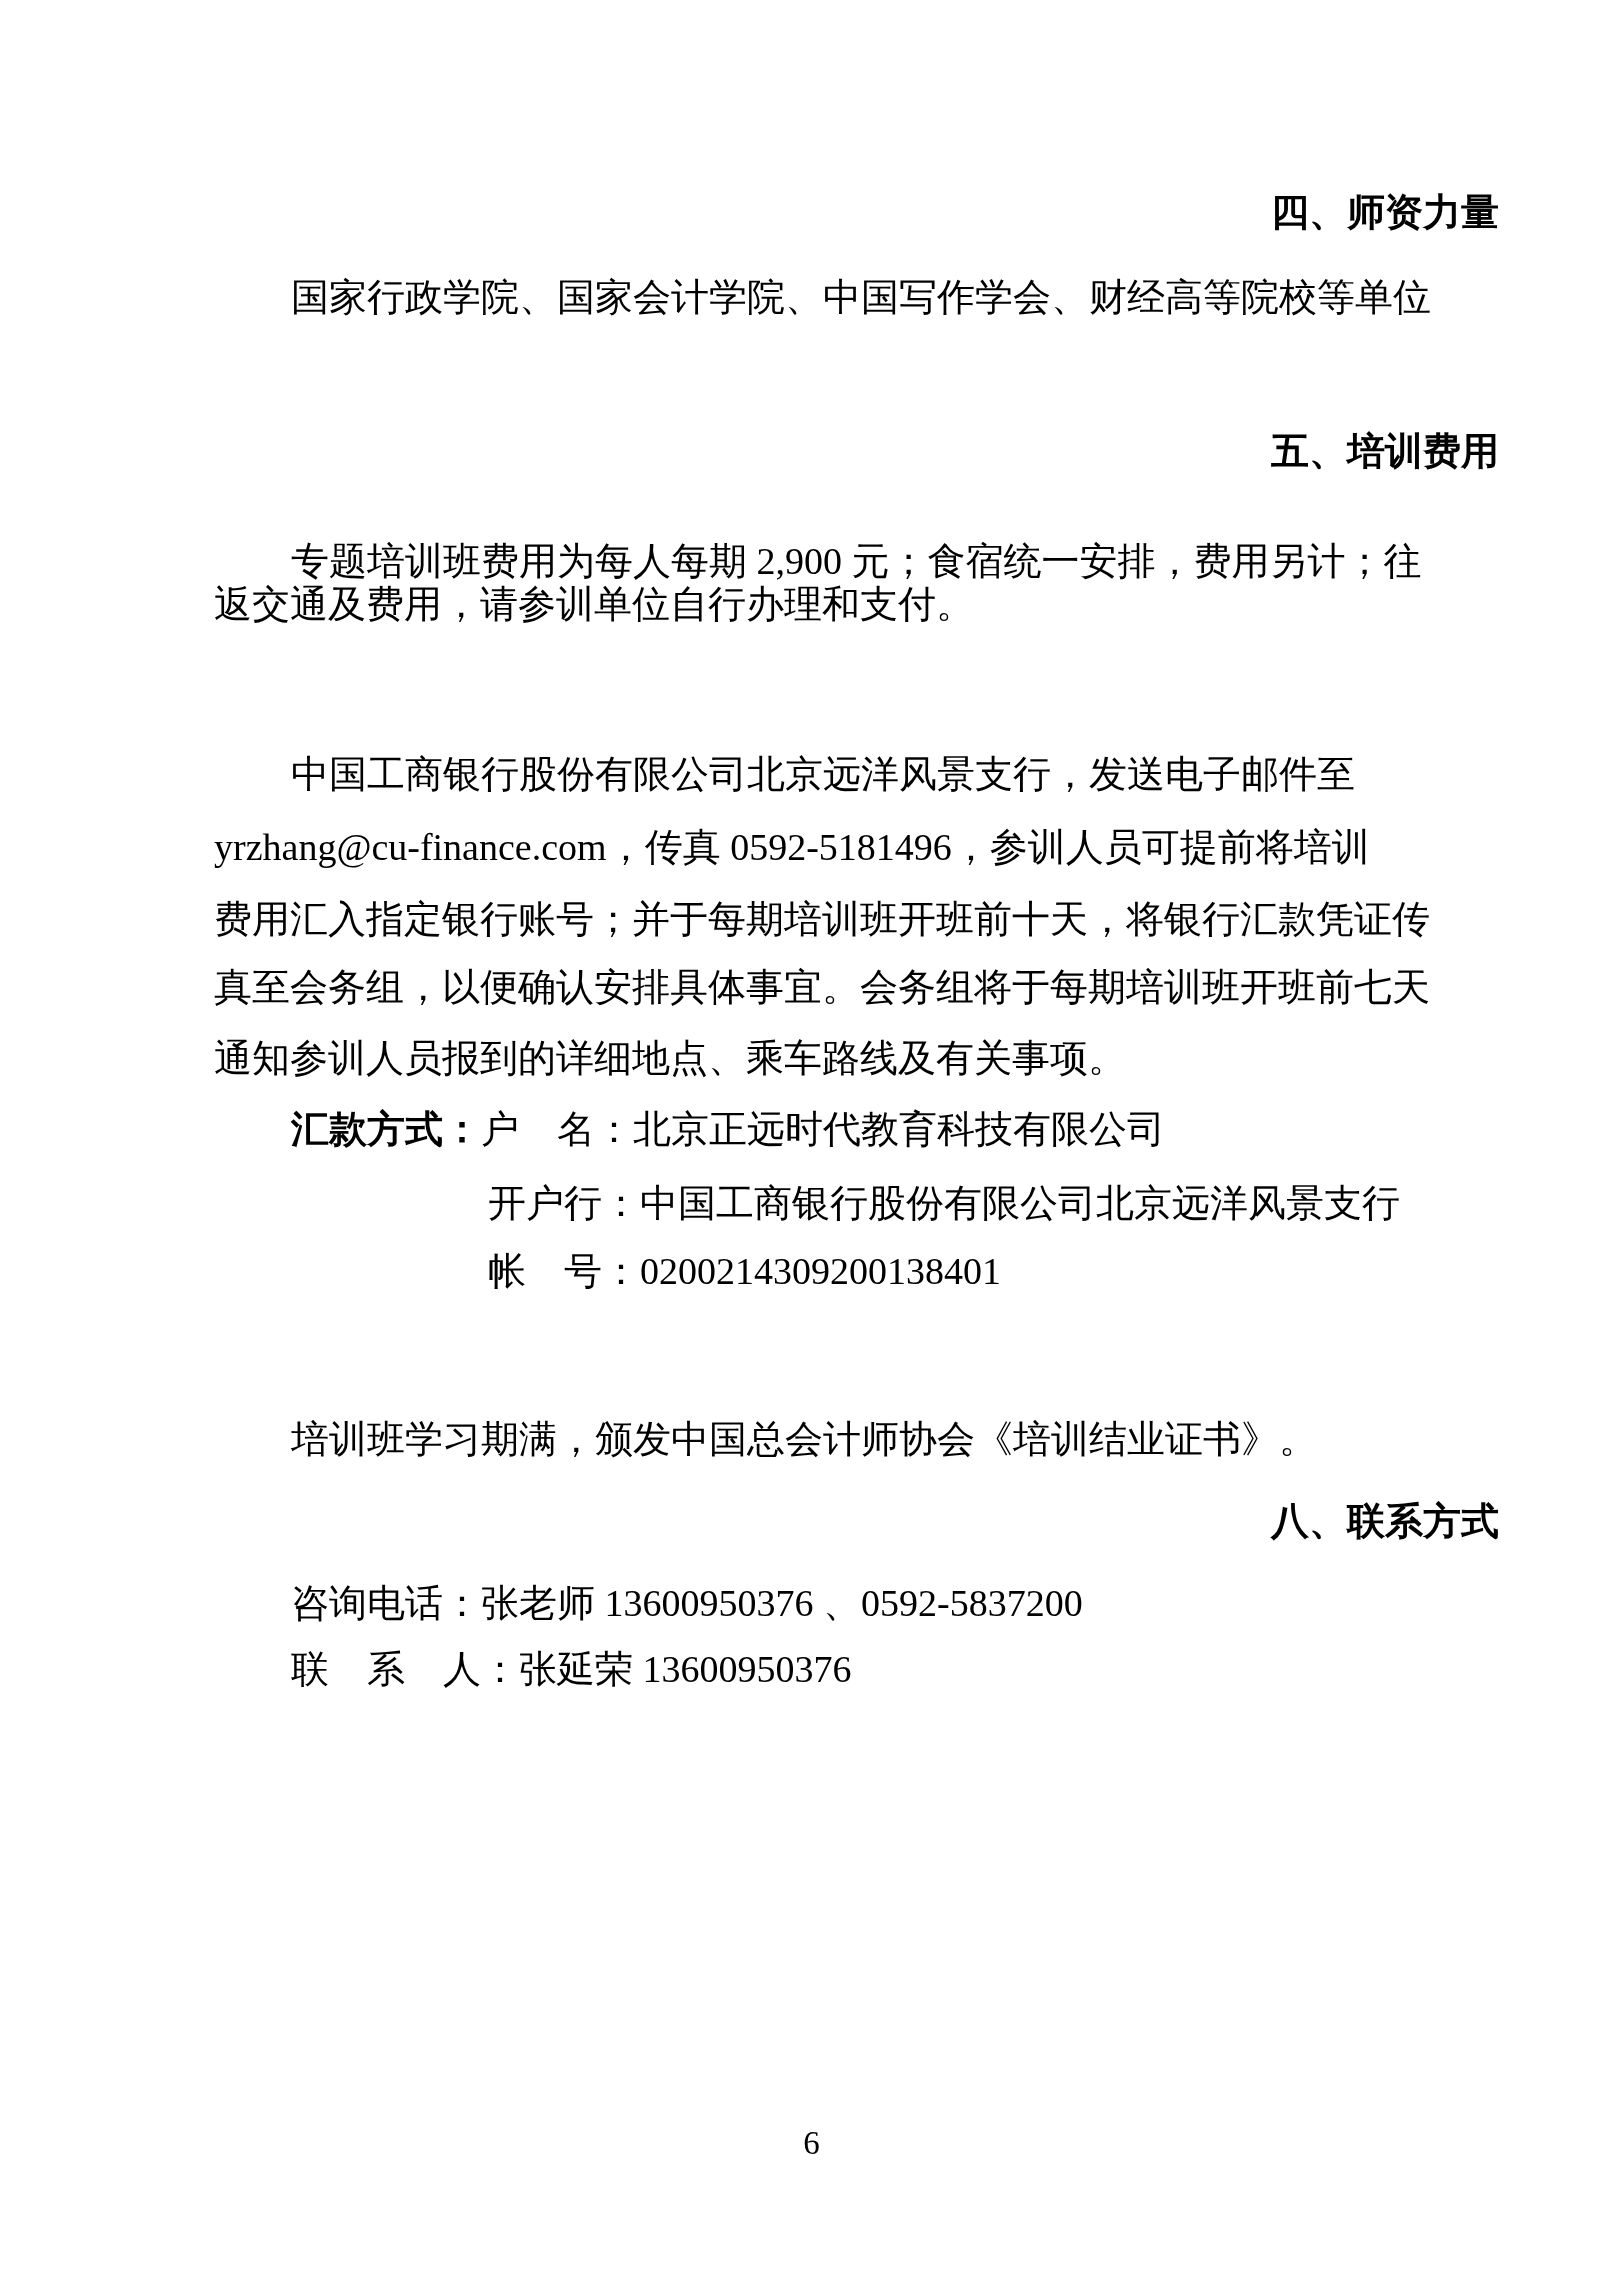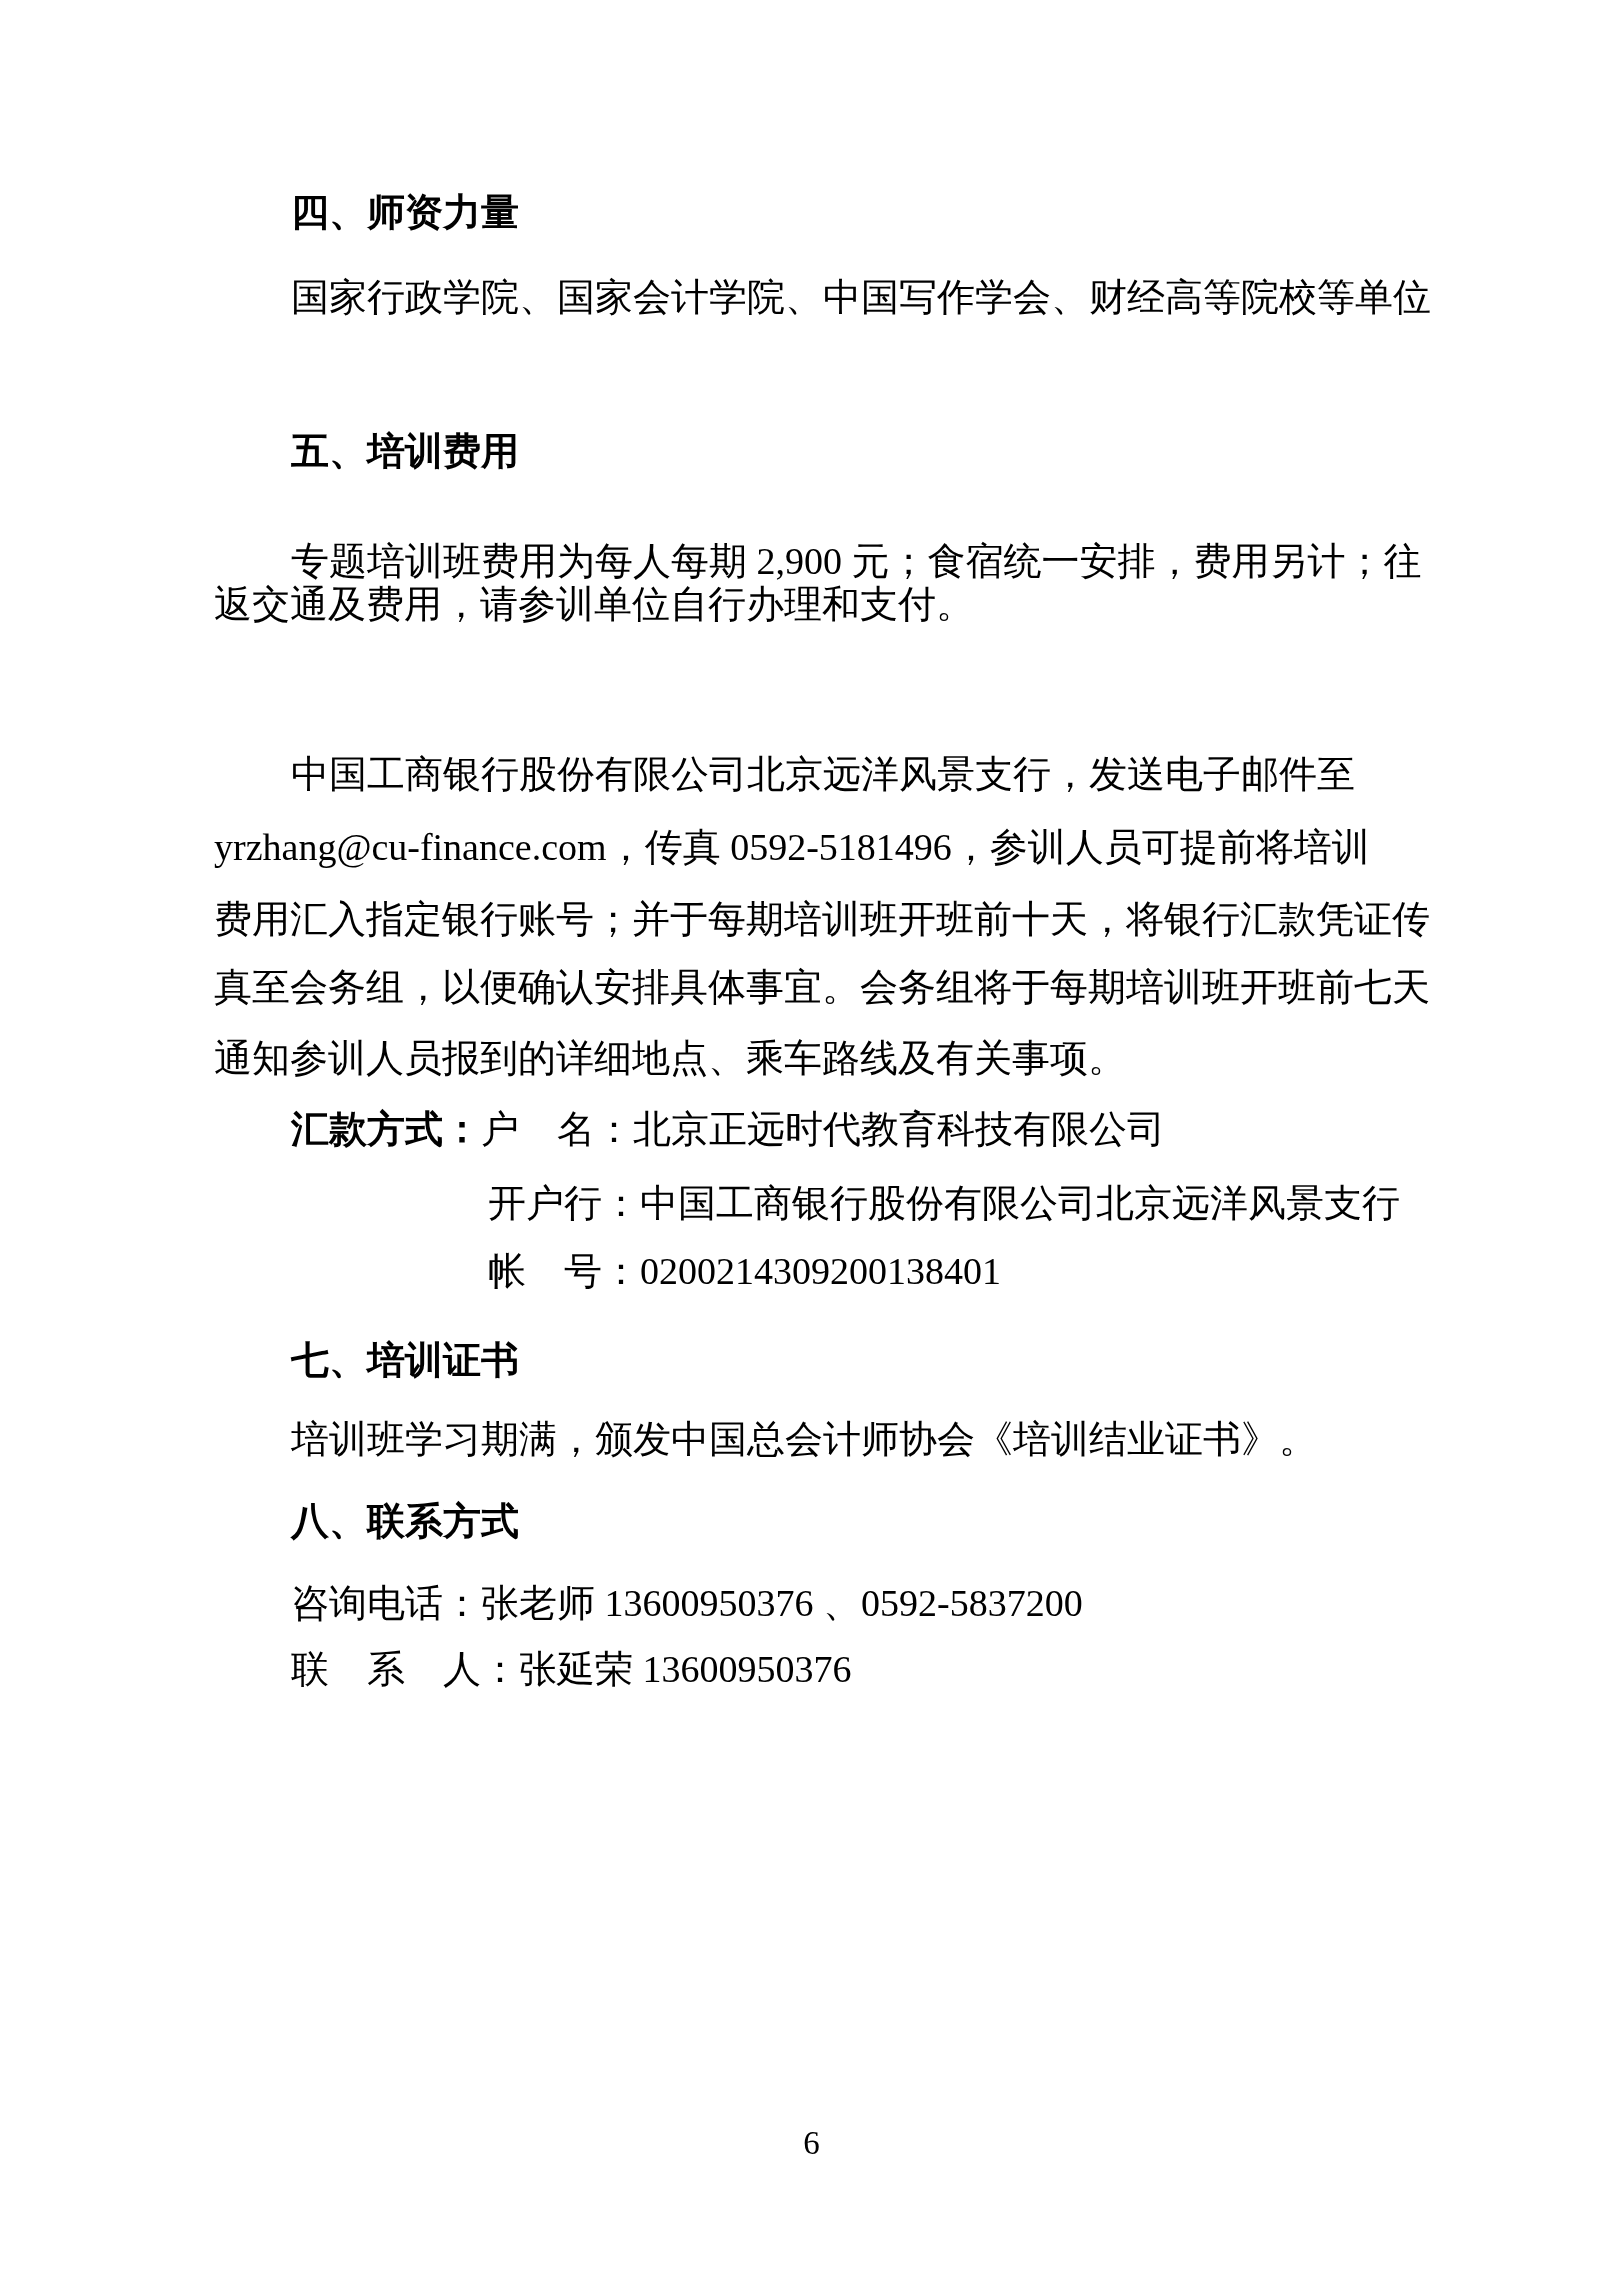--- a/index.html
+++ b/index.html
@@ -22,20 +22,21 @@
     height: 71px;
     line-height: 71px;
     font-size: 38px;
     font-family: "Liberation Serif", "DejaVu Serif", serif;
     white-space: nowrap;
   }
   .heading {
     font-family: "Liberation Sans", "DejaVu Sans", sans-serif;
     font-weight: bold;
     font-size: 38px;
+    text-align: right;
   }
   .indent { padding-left: 77px; }
   .hang   { padding-left: 274px; }
   .label-bold { font-weight: 600; }
   
   .y1  { top: 177px; }
   .y2  { top: 262px; }
   .y3  { top: 331px; }
   .y4  { top: 416px; }
   .y5  { top: 526px; }
@@ -87,21 +88,20 @@
   <div class="line indent y13">
     <span class="label-bold">汇款方式：</span><span>户　名：</span><span>北京正远时代教育科技有限公司</span>
   </div>
   <div class="line hang y14">
     <span>开户行：</span><span>中国工商银行股份有限公司北京远洋风景支行</span>
   </div>
   <div class="line hang y15">
     <span>帐　号：</span><span>0200214309200138401</span>
   </div>
 
-  <div class="line heading indent y16">七、培训证书</div>
   <div class="line indent y17">培训班学习期满，颁发中国总会计师协会《培训结业证书》。</div>
 
   <div class="line heading indent y18">八、联系方式</div>
   <div class="line indent y19">
     <span>咨询电话：</span><span>张老师 13600950376 、0592-5837200</span>
   </div>
   <div class="line indent y20">
     <span>联　系　人：</span><span>张延荣 13600950376</span>
   </div>
 

